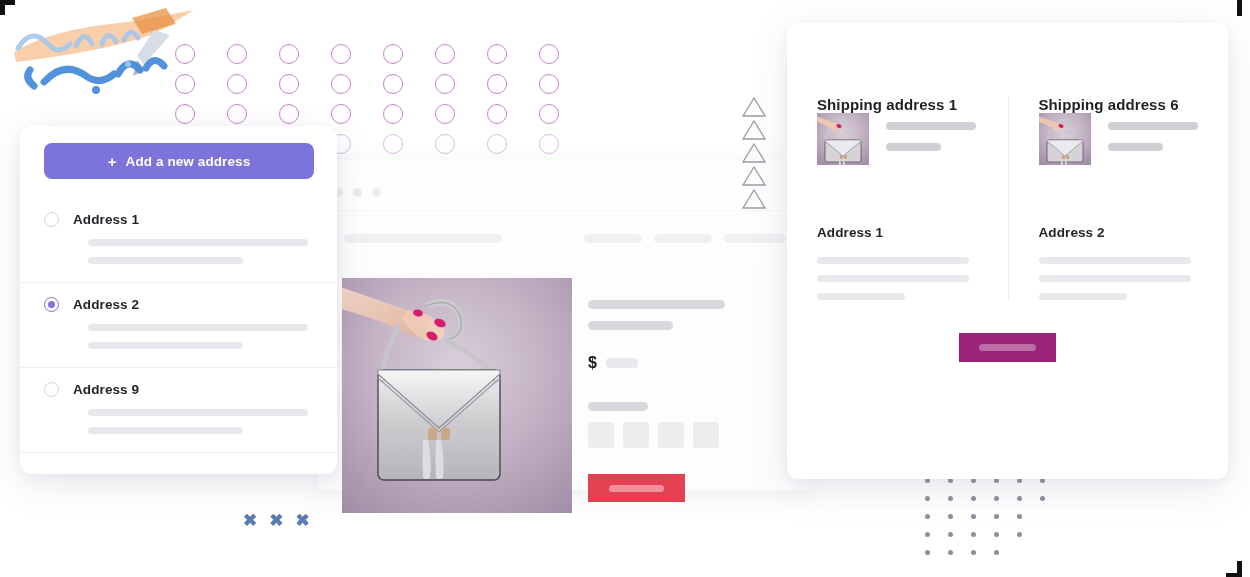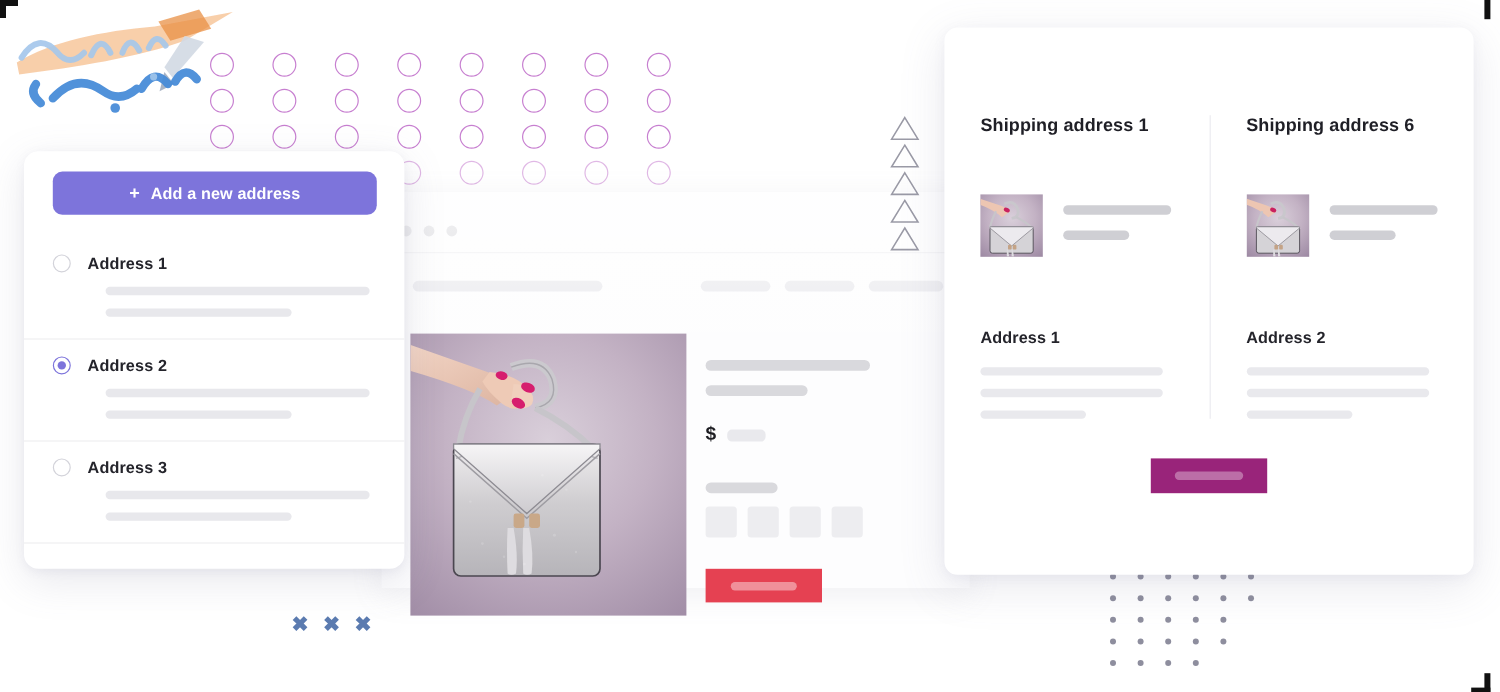--- a/index.html
+++ b/index.html
@@ -109,21 +109,21 @@
   
   .ship-panel {
     position:absolute; left:787px; top:23px; width:441px; height:456px;
     background:#fff; border-radius:11px;
     box-shadow: 0 10px 38px rgba(120,120,150,.16), 0 2px 10px rgba(120,120,150,.07);
     display:flex; flex-direction:column;
   }
   .ship-cols { display:flex; padding-top:73px; }
   .ship-col { width:50%; padding:0 30px; position:relative; }
   .ship-col.right { border-left:1px solid #ececf0; }
-  .ship-title { font-size:15px; font-weight:600; color:#1f1f26; margin-bottom:49px; letter-spacing:.1px; }
+  .ship-title { font-size:15px; font-weight:600; color:#1f1f26; letter-spacing:.1px; }
   .ship-prod { display:flex; gap:17px; align-items:flex-start; margin-bottom:60px; }
   .thumb { width:52px; height:52px; flex:0 0 auto;
     background: radial-gradient(circle at 50% 38%, #d9cfda 0%, #c3b2c4 48%, #9c88a2 100%);
     overflow:hidden; position:relative; }
   .thumb-lines { padding-top:9px; flex:1; }
   .sbar { height:8px; border-radius:4px; background:#cfcfd4; }
   .sbar.a { width:90px; margin-bottom:13px; }
   .sbar.b { width:55px; }
   .addr2-title { font-size:13.5px; font-weight:700; color:#24242b; margin-bottom:17px; letter-spacing:.1px; }
   .gbar { height:7px; border-radius:4px; background:#e9e9ed; }
@@ -391,21 +391,21 @@
           <span class="radio on"></span>
           <span class="addr-title">Address 2</span>
         </div>
         <div class="abar l"></div>
         <div class="abar s"></div>
       </div>
 
       <div class="addr-item">
         <div class="addr-head">
           <span class="radio"></span>
-          <span class="addr-title">Address 3</span>
+          <span class="addr-title">Address 9</span>
         </div>
         <div class="abar l"></div>
         <div class="abar s"></div>
       </div>
 
       <div class="addr-foot"></div>
     </div>
   </div>
 
   <div class="ship-panel">

